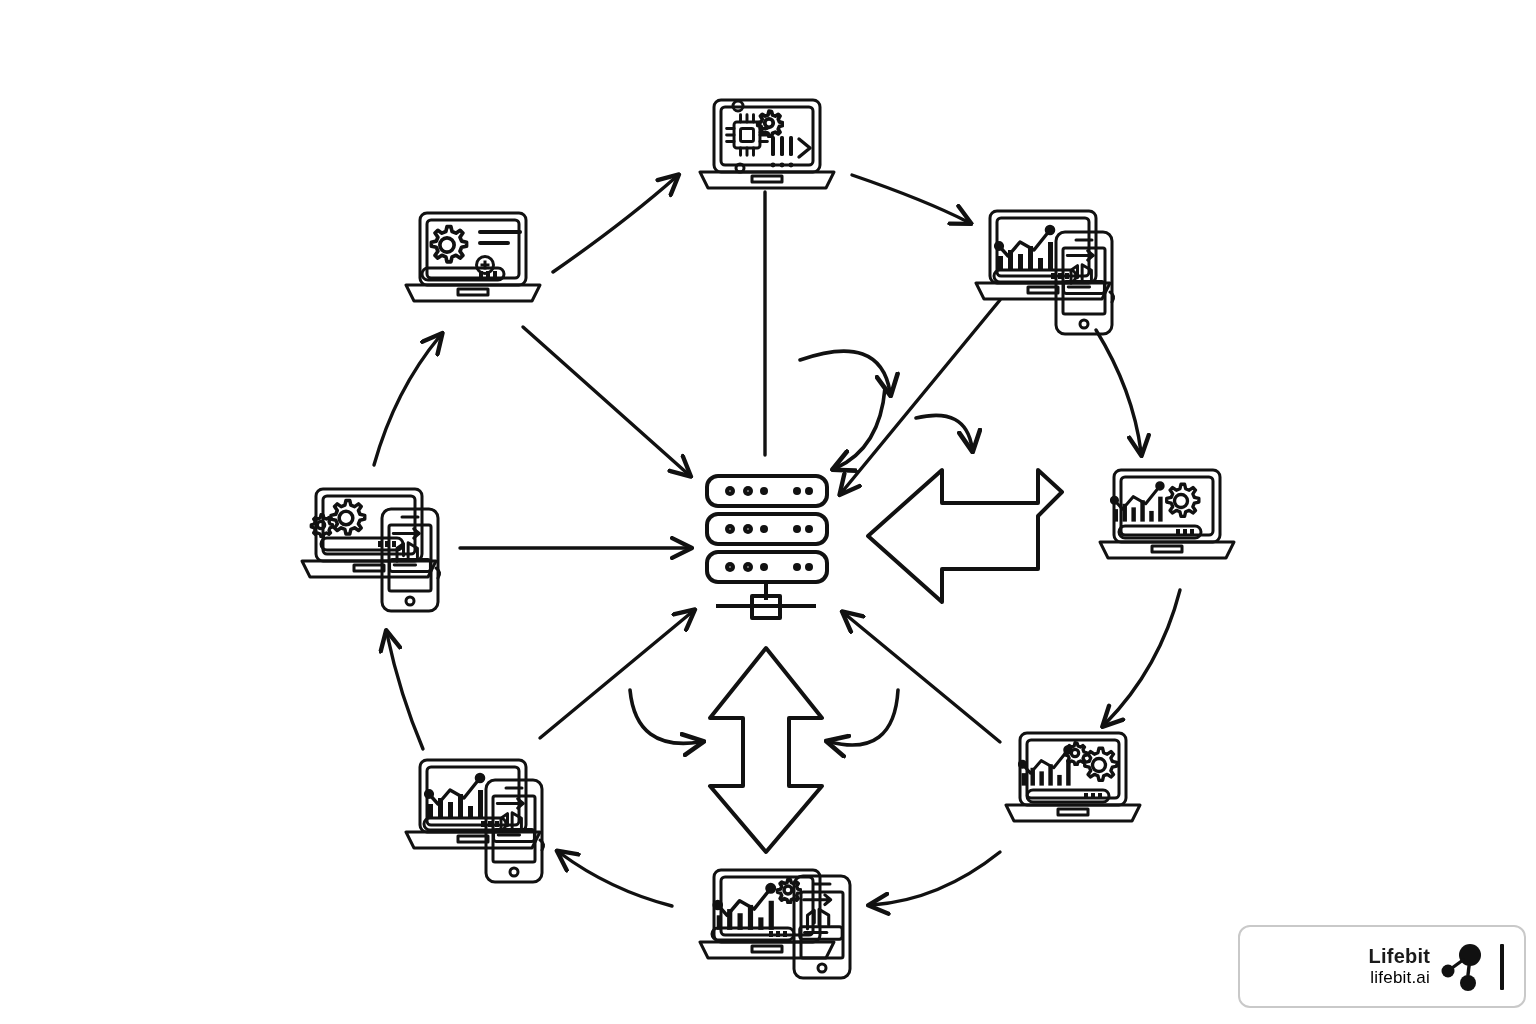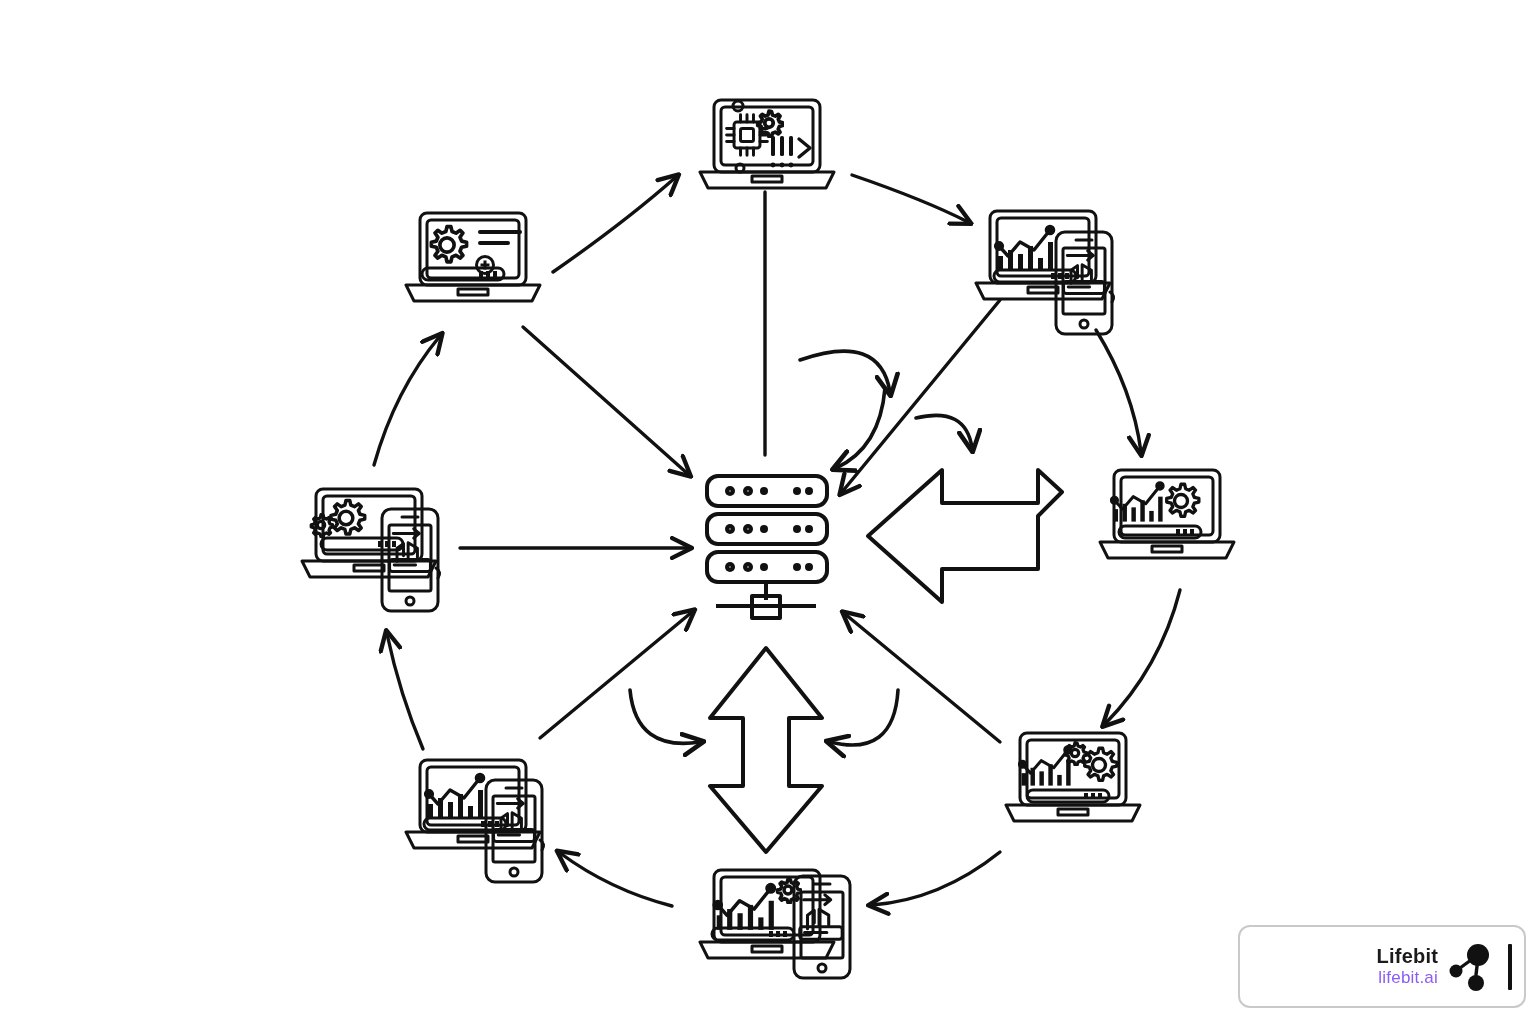--- a/index.html
+++ b/index.html
@@ -16,25 +16,25 @@
     position:absolute;left:470px;top:36px;
     font-size:17px;color:#e9e9e9;letter-spacing:.5px;
     user-select:none;
   }
   .logo-badge{
     position:absolute;left:1238px;top:925px;
     width:288px;height:83px;
     border:2px solid #c9c9c9;border-radius:12px;
     background:#fff;
     display:flex;align-items:center;justify-content:flex-end;
-    padding-right:12px;box-sizing:border-box;
+    padding-right:20px;box-sizing:border-box;
   }
   .logo-text{display:flex;flex-direction:column;align-items:flex-end;line-height:1.15;}
   .logo-name{font-size:20px;font-weight:bold;color:#1b1b1b;letter-spacing:.2px;}
-  .logo-url{font-size:17px;color:#8b5cf6;letter-spacing:.2px;}
+  .logo-url{font-size:17px;color:#000000;letter-spacing:.2px;}
   .logo-mark{margin-left:10px;display:flex;align-items:center;}
   .logo-bar{width:4px;height:46px;background:#111;margin-left:12px;border-radius:1px;}
 </style>
 </head>
 <body>
 
 <div id="stage">
 
   <div class="ghost-text"></div>
 

